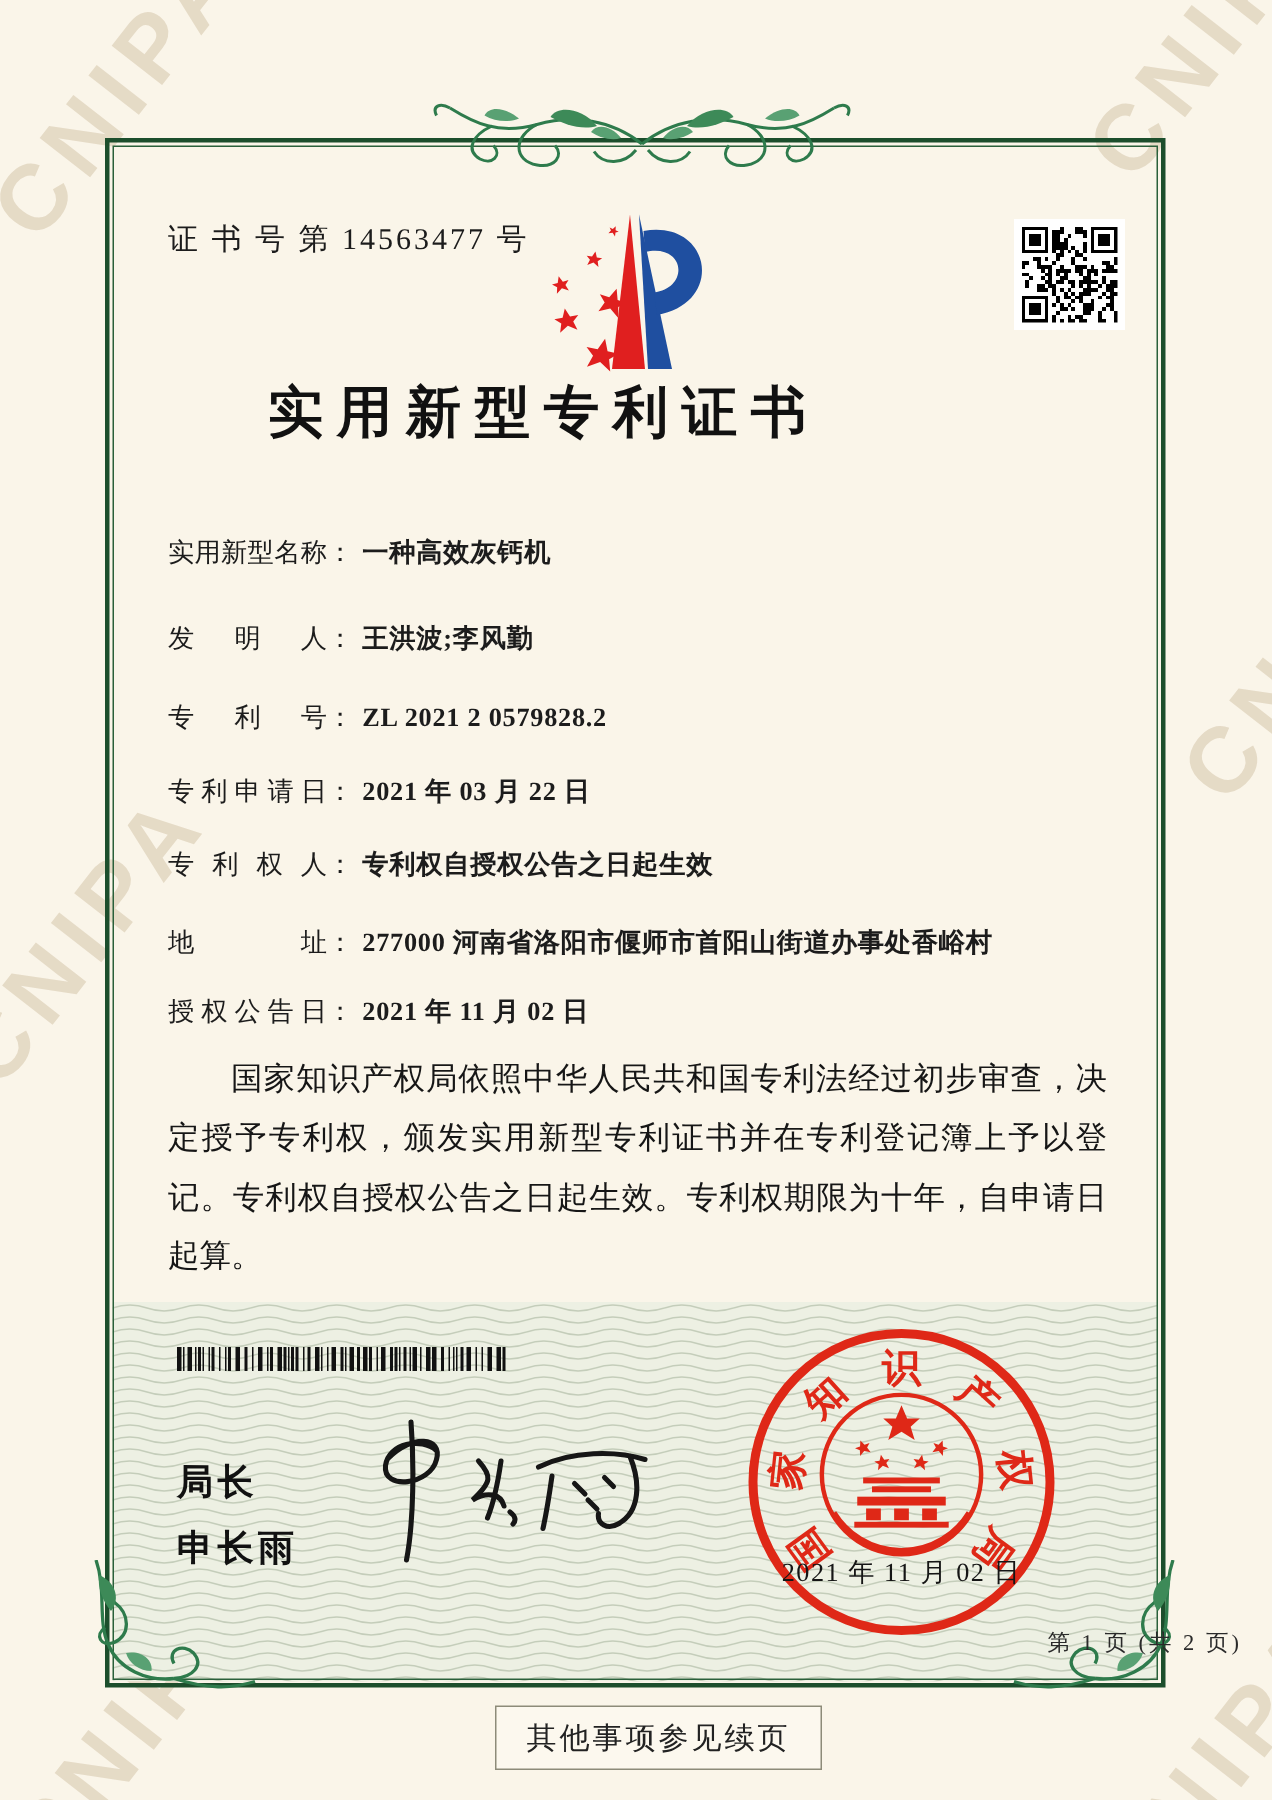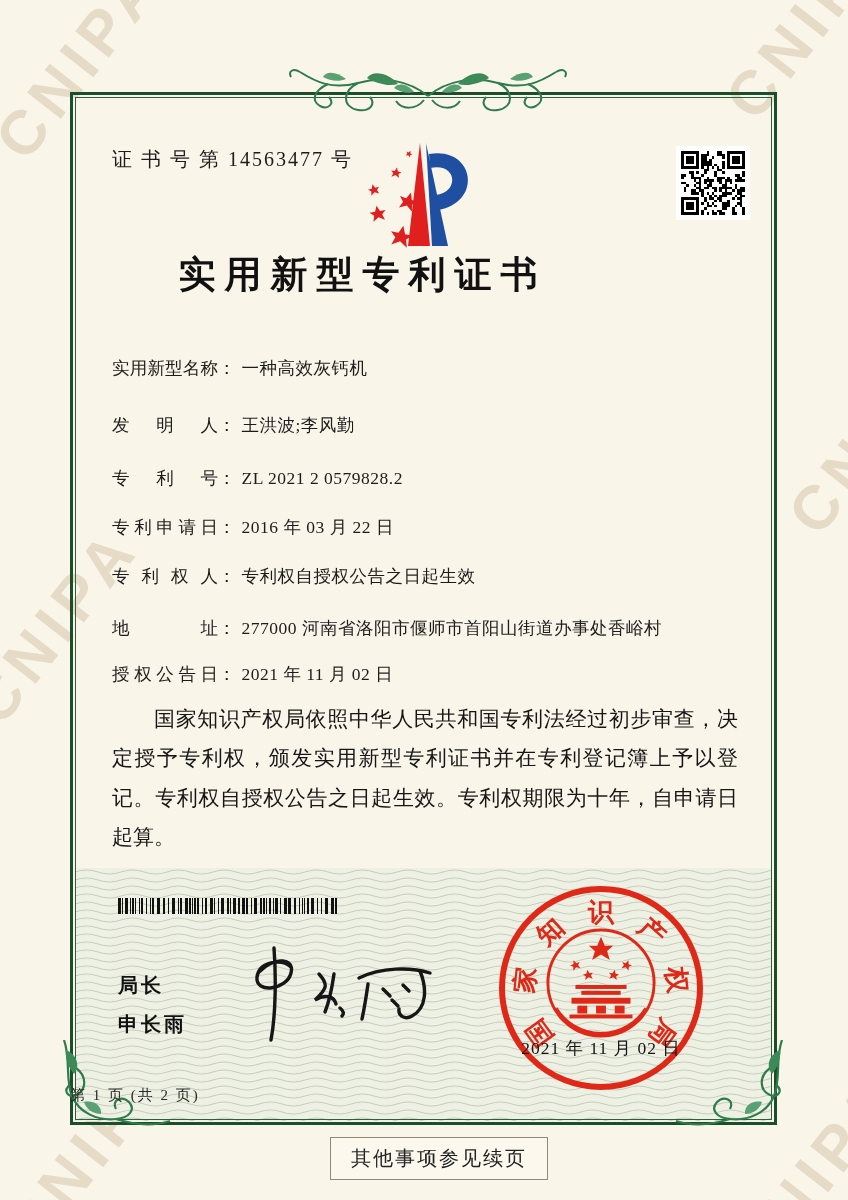--- a/index.html
+++ b/index.html
@@ -41,53 +41,53 @@
   .title {
     position:absolute; left:70px; top:250px; width:585px; text-align:center;
     font-size:37px; font-weight:bold; letter-spacing:9px; color:#111;
   }
 
   .field-row { position:absolute; left:112px; font-size:17.5px; white-space:nowrap; }
   .flabel { display:inline-flex; justify-content:space-between; width:106px;
             vertical-align:bottom; }
   .flabel-plain { letter-spacing:1px; }
   .colon { margin-right:6px; }
-  .fvalue { letter-spacing:0.5px; }
+  .fvalue { letter-spacing:0.5px;font-weight:bold; }
   .grant-no-pair { position:absolute; left:338px; top:0; }
 
   .body-par {
     position:absolute; left:112px; width:626px; font-size:21px;
     line-height:1.88; text-indent:2em; color:#161616; text-align:justify;
   }
 
   .barcode { position:absolute; left:118px; top:898px; }
 
   .director-block {
     position:absolute; left:118px; top:972px;
     font-family:"Liberation Sans","DejaVu Sans",sans-serif;
-    font-size:20px; font-weight:600; color:#111; letter-spacing:3px;
+    font-size:24px; font-weight:600; color:#111; letter-spacing:3px;
   }
   .director-block div { margin-bottom:12px; }
   .signature { position:absolute; left:215px; top:942px; }
 
   .seal {
     position:absolute; left:499px; top:886px; width:204px; height:204px;
     border:6px solid #df2817; border-radius:50%;
   }
   .seal-char {
     position:absolute; left:50%; top:50%; font-size:26px; font-weight:bold;
     color:#df2817; font-family:"Liberation Sans","DejaVu Sans",sans-serif;
   }
   .seal-date {
     position:absolute; left:506px; top:1036px; width:190px; text-align:center;
     font-size:17.5px; color:#151515; letter-spacing:1px;
   }
 
   .page-num {
-    position:absolute; left:70px; top:1086px; width:758px; text-align:left;
+    position:absolute; left:70px; top:1086px; width:758px; text-align:right;
     font-size:15px; color:#2a2a2a; letter-spacing:2px;
   }
   .cont-box {
     position:absolute; left:330px; top:1137px; padding:7px 20px;
     border:1px solid #8d8b79; background:#fcf8ee; font-size:20px;
     letter-spacing:2px; color:#222;
   }
 </style>
 </head>
 <body>
@@ -200,21 +200,21 @@
         <span>号</span>
       </span><span class="colon">：</span><span class="fvalue">ZL 2021 2 0579828.2</span>
   </div>
   <div class="field-row" style="top:515px;">
     <span class="flabel">
         <span>专</span>
         <span>利</span>
         <span>申</span>
         <span>请</span>
         <span>日</span>
-      </span><span class="colon">：</span><span class="fvalue">2016 年 03 月 22 日</span>
+      </span><span class="colon">：</span><span class="fvalue">2021 年 03 月 22 日</span>
   </div>
   <div class="field-row" style="top:564px;">
     <span class="flabel">
         <span>专</span>
         <span>利</span>
         <span>权</span>
         <span>人</span>
       </span><span class="colon">：</span><span class="fvalue">专利权自授权公告之日起生效</span>
   </div>
   <div class="field-row" style="top:616px;">

